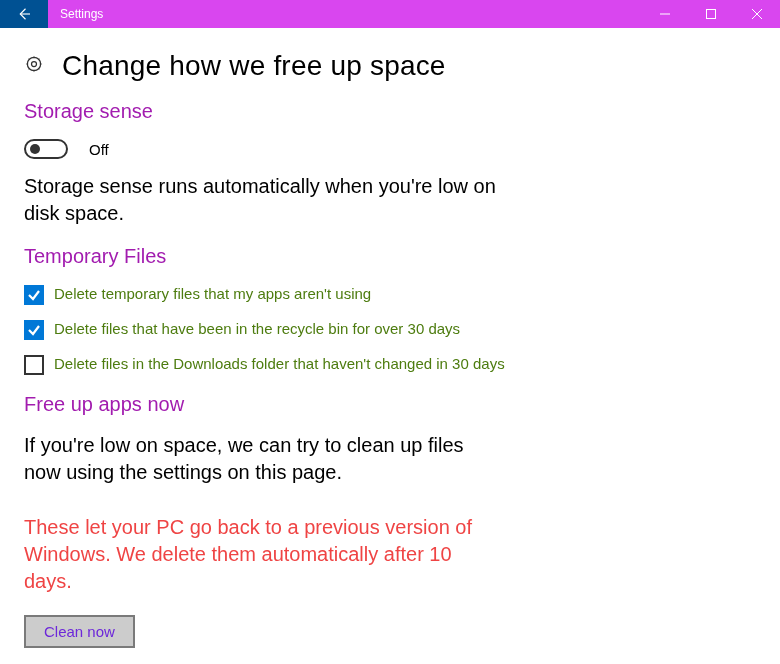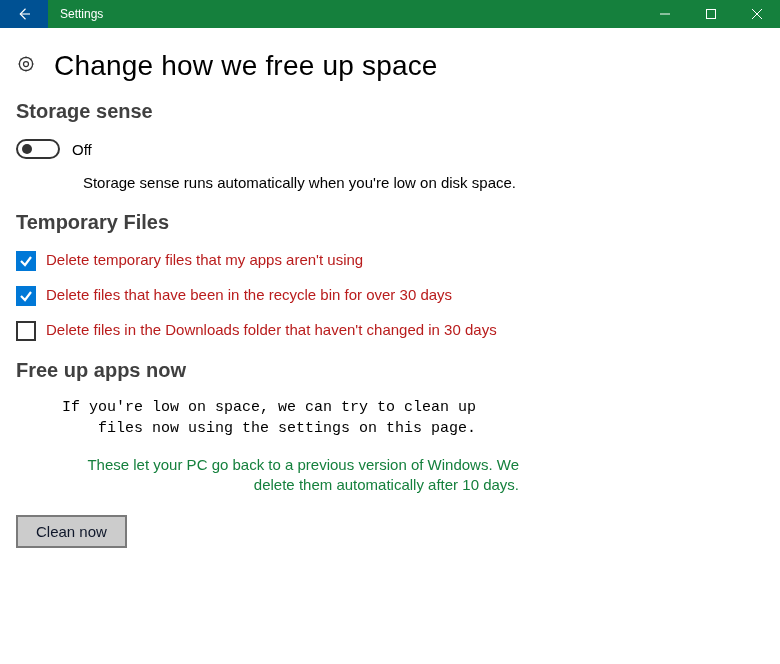--- a/index.html
+++ b/index.html
@@ -7,21 +7,21 @@
       font-family: "Segoe UI", sans-serif;
       width: 780px;
       height: 664px;
       background: #ffffff;
       color: #000000;
       overflow: hidden;
       position: relative;
     }
     .titlebar {
       height: 28px;
-      background: #15803d;
+      background: #d946ef;
       color: #ffffff;
       display: flex;
       align-items: center;
     }
     .back-btn {
       width: 48px;
       height: 28px;
       background: #005193;
       display: flex;
       align-items: center;
@@ -43,45 +43,45 @@
     .win-ctrl {
       width: 46px;
       height: 28px;
       display: flex;
       align-items: center;
       justify-content: center;
       cursor: pointer;
     }
     .win-ctrl svg { width: 10px; height: 10px; stroke: #fff; stroke-width: 1; fill: none; }
     .content {
-      padding: 22px 24px 24px 16px;
+      padding: 22px 24px 24px 24px;
       overflow-y: auto;
       height: calc(664px - 28px);
     }
     
     .content::-webkit-scrollbar { width: 4px; }
     .content::-webkit-scrollbar-thumb { background: #cccccc; }
     .page-header {
       display: flex;
       align-items: center;
       margin-bottom: 18px;
     }
     .gear-icon svg { width: 20px; height: 20px; stroke: #333; fill: none; stroke-width: 1.5; }
     .page-title {
       font-size: 28px;
       font-weight: 400;
       margin-left: 18px;
       letter-spacing: 0.2px;
     }
     .section-heading {
       font-size: 20px;
-      font-weight: 700;
+      font-weight: 400;
       margin-top: 0px;
       margin-bottom: 16px;
-      color: #404040;
+      color: #a21caf;
     }
     .section-heading.spaced { margin-top: 18px; }
     .toggle-row {
       display: flex;
       align-items: center;
       margin-bottom: 14px;
     }
     .toggle {
       width: 44px;
       height: 20px;
@@ -95,31 +95,30 @@
       width: 10px;
       height: 10px;
       background: #333;
       border-radius: 50%;
       position: absolute;
       top: 3px;
       left: 4px;
     }
     .toggle-label {
       font-size: 15px;
-      margin-left: 12px;
+      margin-left: 21px;
       color: #000;
     }
     .desc-text {
-      font-size: 15px;
+      font-size: 20px;
       color: #000;
       line-height: 1.35;
       max-width: 500px;
-      text-align: right;
-    }
-    .desc-text.grey { color: #15803d; margin-left: 33px; }
+    }
+    .desc-text.grey { color: #ef4444; }
     .checkbox-row {
       display: flex;
       align-items: flex-start;
       margin-bottom: 14px;
       max-width: 510px;
     }
     .checkbox {
       width: 20px;
       height: 20px;
       border: 2px solid #333;
@@ -133,30 +132,30 @@
     }
     .checkbox.checked {
       background: #0078d7;
       border-color: #0078d7;
     }
     .checkbox.checked svg { width: 14px; height: 14px; stroke: #fff; stroke-width: 2.2; fill: none; }
     .checkbox-label {
       font-size: 15px;
       margin-left: 10px;
       line-height: 1.35;
-      color: #b91c1c;
+      color: #4d7c0f;
     }
     .btn {
       margin-top: 20px;
       padding: 6px 18px;
       font-size: 15px;
       background: #cccccc;
       border: 2px solid #7a7a7a;
       cursor: pointer;
-      color: #0f172a;
+      color: #6d28d9;
     }
   </style>
 </head>
 <body>
 
 <div class="titlebar">
   <div class="back-btn">
     <svg viewBox="0 0 24 24">
       <polyline points="14,5 7,12 14,19"></polyline>
       <line x1="7" y1="12" x2="20" y2="12"></line>
@@ -229,20 +228,20 @@
     <span class="checkbox-label">Delete files that have been in the recycle bin for over 30 days</span>
   </div>
 
   <div class="checkbox-row">
     <div class="checkbox"></div>
     <span class="checkbox-label">Delete files in the Downloads folder that haven't changed in 30 days</span>
   </div>
 
   <h2 class="section-heading spaced">Free up apps now</h2>
 
-  <p class="desc-text" style="margin-bottom:16px; max-width:460px;font-family:Liberation Mono, monospace;">If you're low on space, we can try to clean up files now using the settings on this page.</p>
+  <p class="desc-text" style="margin-bottom:28px; max-width:460px;">If you're low on space, we can try to clean up files now using the settings on this page.</p>
 
 
   <p class="desc-text grey" style="max-width:470px;">These let your PC go back to a previous version of Windows. We delete them automatically after 10 days.</p>
 
   <button class="btn">Clean now</button>
 
 </div>
 
 </body></html>

